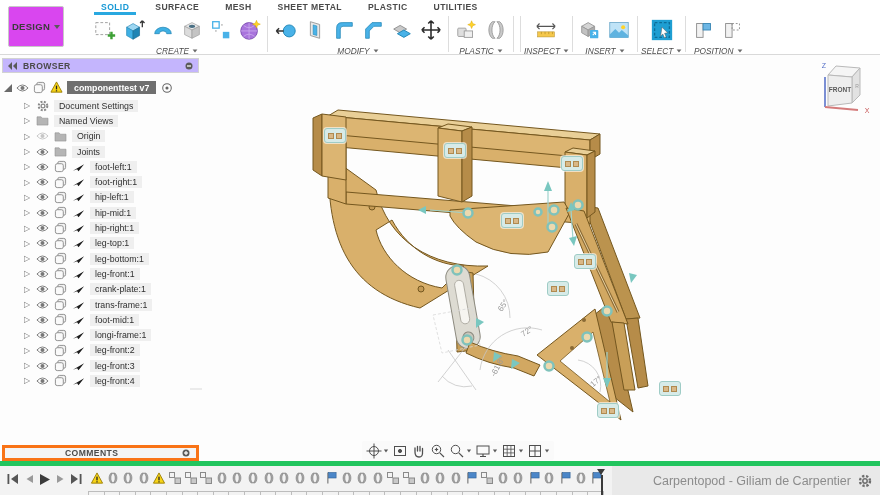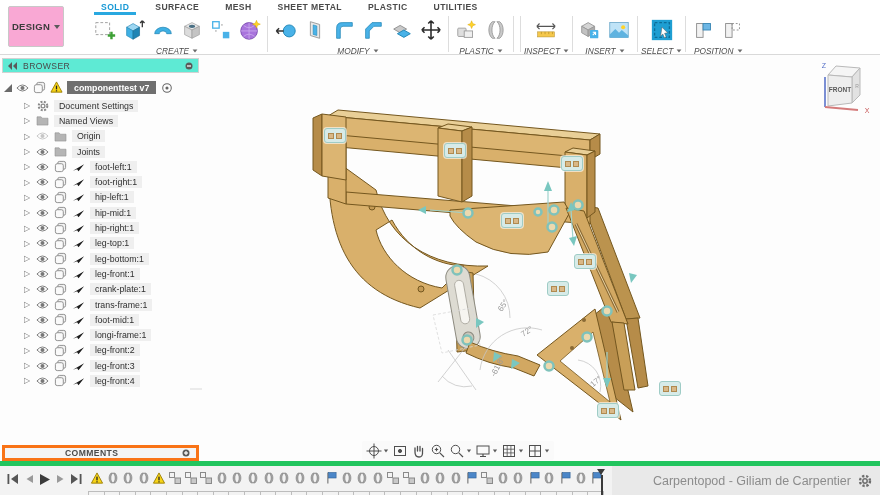--- a/index.html
+++ b/index.html
@@ -4,21 +4,21 @@
 <style>
   html,body{margin:0;padding:0;}
   body{width:880px;height:495px;overflow:hidden;font-family:"Liberation Sans",sans-serif;
        background:#fff;position:relative;-webkit-font-smoothing:antialiased;}
   *{box-sizing:border-box;}
 
   
   .topbar{position:absolute;left:0;top:0;width:880px;height:55px;background:#fff;
           border-bottom:1px solid #d9d9d9;}
   .design-btn{position:absolute;left:8px;top:6px;width:56px;height:41px;border:1px solid #c8c8c8;
-          background:#f9a8d4;border-radius:2px;display:flex;align-items:center;justify-content:center;
+          background:#d946ef;border-radius:2px;display:flex;align-items:center;justify-content:center;
           font-size:9.5px;font-weight:bold;color:#3c3c3c;letter-spacing:.3px;cursor:pointer;}
   .design-btn .caret{margin-left:4px;}
   .caret{width:0;height:0;border-left:3.5px solid transparent;border-right:3.5px solid transparent;
          border-top:4px solid #5a5a5a;display:inline-block;}
   .tabs{position:absolute;left:88px;top:0;height:15px;display:flex;}
   .tab{padding:2px 13px 0 13px;font-size:8.6px;font-weight:bold;color:#4a4a4a;
        letter-spacing:.4px;cursor:pointer;position:relative;white-space:nowrap;}
   .tab.active{color:#1798d5;}
   .tab.active::after{content:"";position:absolute;left:6px;right:6px;bottom:0;height:3px;background:#29a8e0;}
   .groups{position:absolute;left:90px;top:15px;display:flex;align-items:flex-start;}
@@ -40,22 +40,22 @@
          cursor:pointer;box-shadow:0 0 0 1px rgba(255,255,255,.6);}
   .jmark span{width:6px;height:6px;background:#d9b887;border:1px solid #b08a50;display:block;}
 
   .annot{position:absolute;font-size:8px;color:#9a9a9a;white-space:nowrap;transform-origin:center;}
 
   
   .viewcube{position:absolute;left:812px;top:3px;cursor:pointer;}
 
   
   .browser-panel{position:absolute;left:2px;top:3px;width:197px;}
-  .browser-header{height:15px;background:#5eead4;border:1px solid #d2d2d2;display:flex;
-          align-items:center;padding:0 5px;font-size:8.6px;font-weight:normal;color:#4a4a4a;
+  .browser-header{height:15px;background:#c4b5fd;border:1px solid #d2d2d2;display:flex;
+          align-items:center;padding:0 5px;font-size:8.6px;font-weight:bold;color:#4a4a4a;
           letter-spacing:.4px;cursor:pointer;}
   .browser-header .spacer{flex:1;}
   .root-row{display:flex;align-items:center;height:17px;margin:6px 0 2px 2px;gap:4px;}
   .chip{background:#6f6f6f;color:#fff;font-size:8.8px;font-weight:bold;padding:1.5px 7px;cursor:pointer;}
   .tree-row{display:flex;align-items:center;height:15.3px;padding-left:22px;gap:5px;cursor:pointer;}
   .tree-row .exp{color:#777;font-size:8px;width:7px;}
   .tree-row .lbl{font-size:8.8px;color:#2f2f2f;background:#efefef;padding:1px 5px;}
   .ticon{display:flex;align-items:center;justify-content:center;width:13px;height:13px;}
 
   

